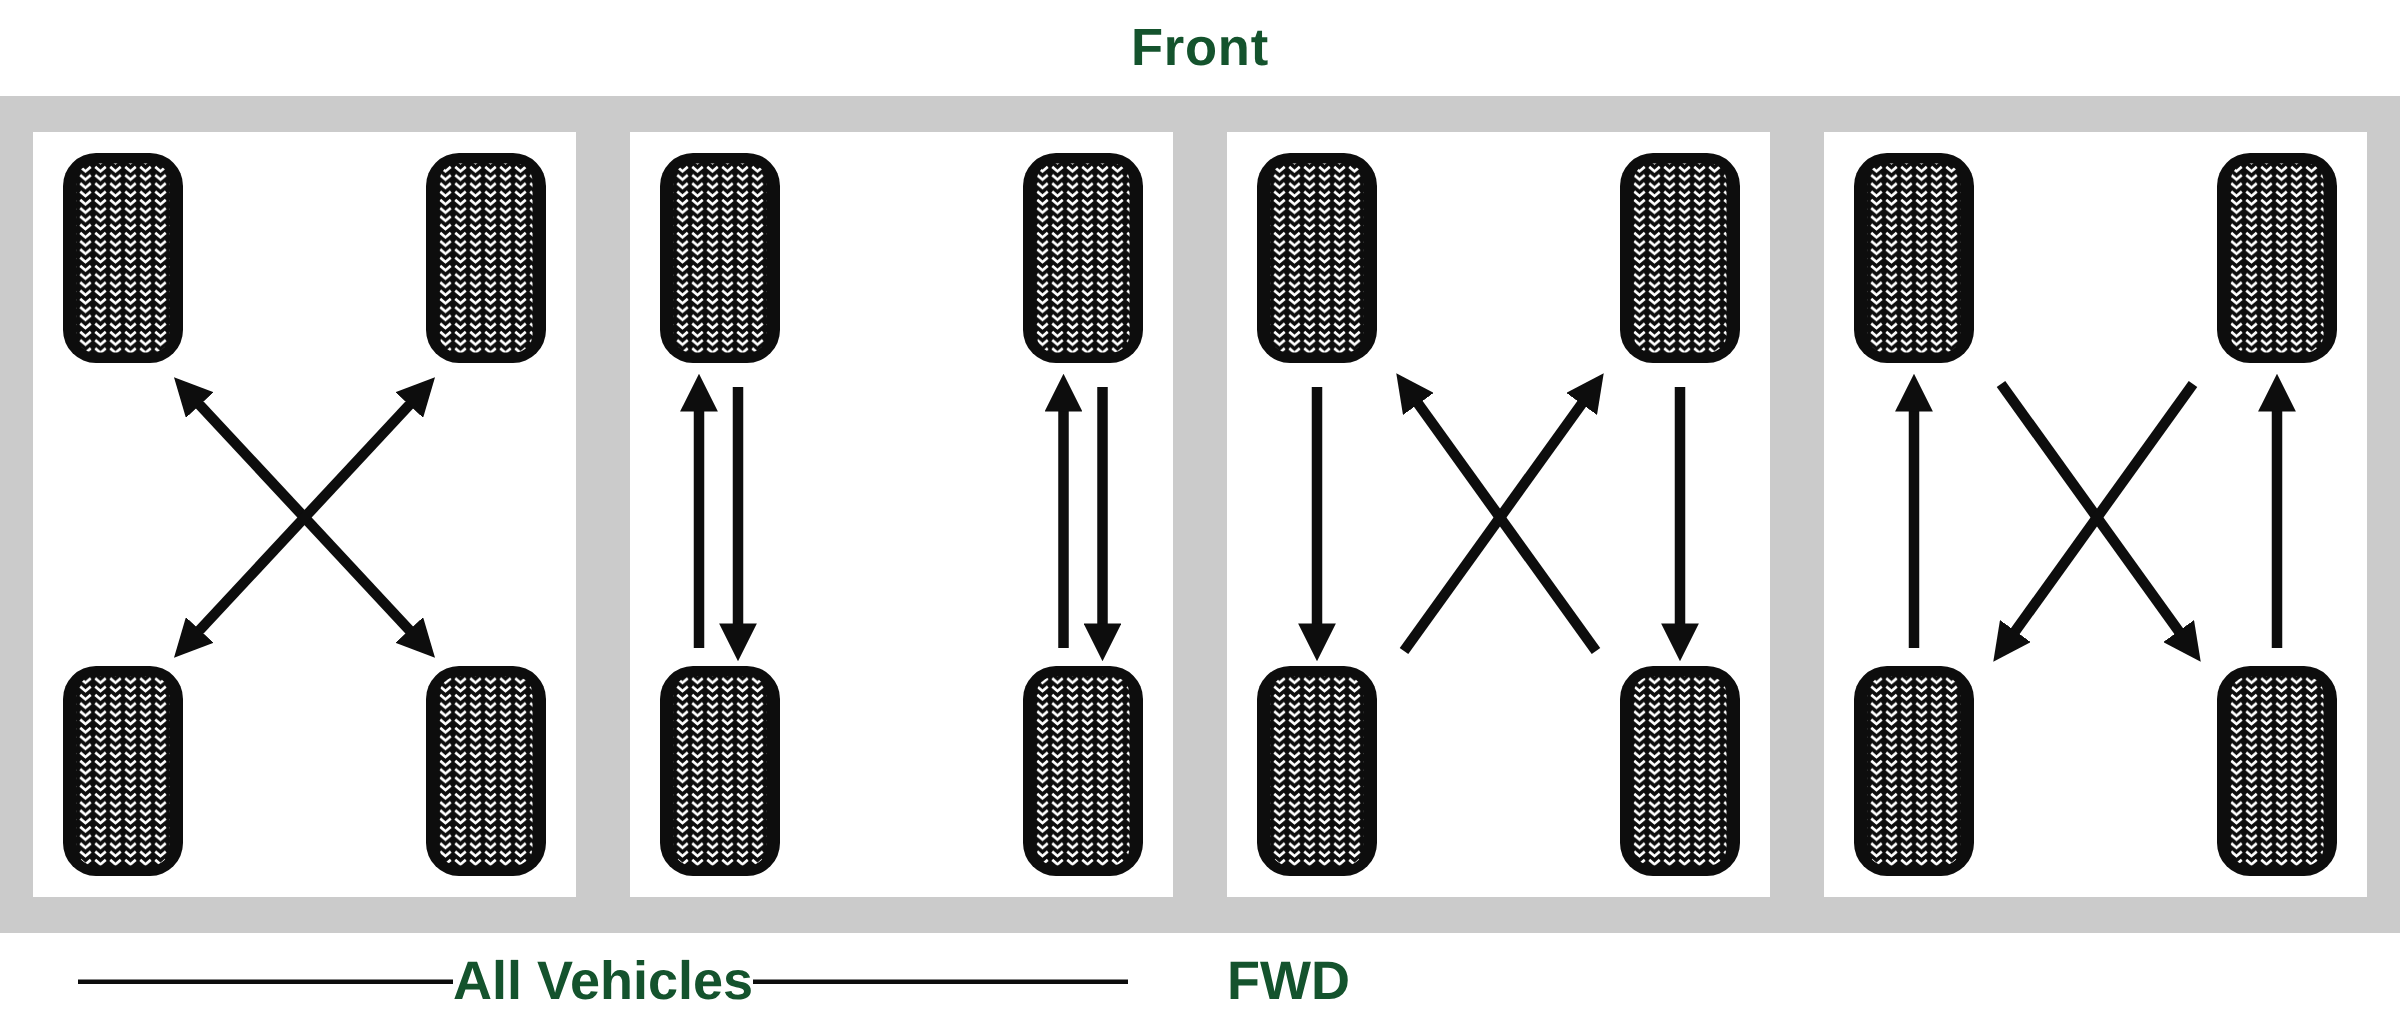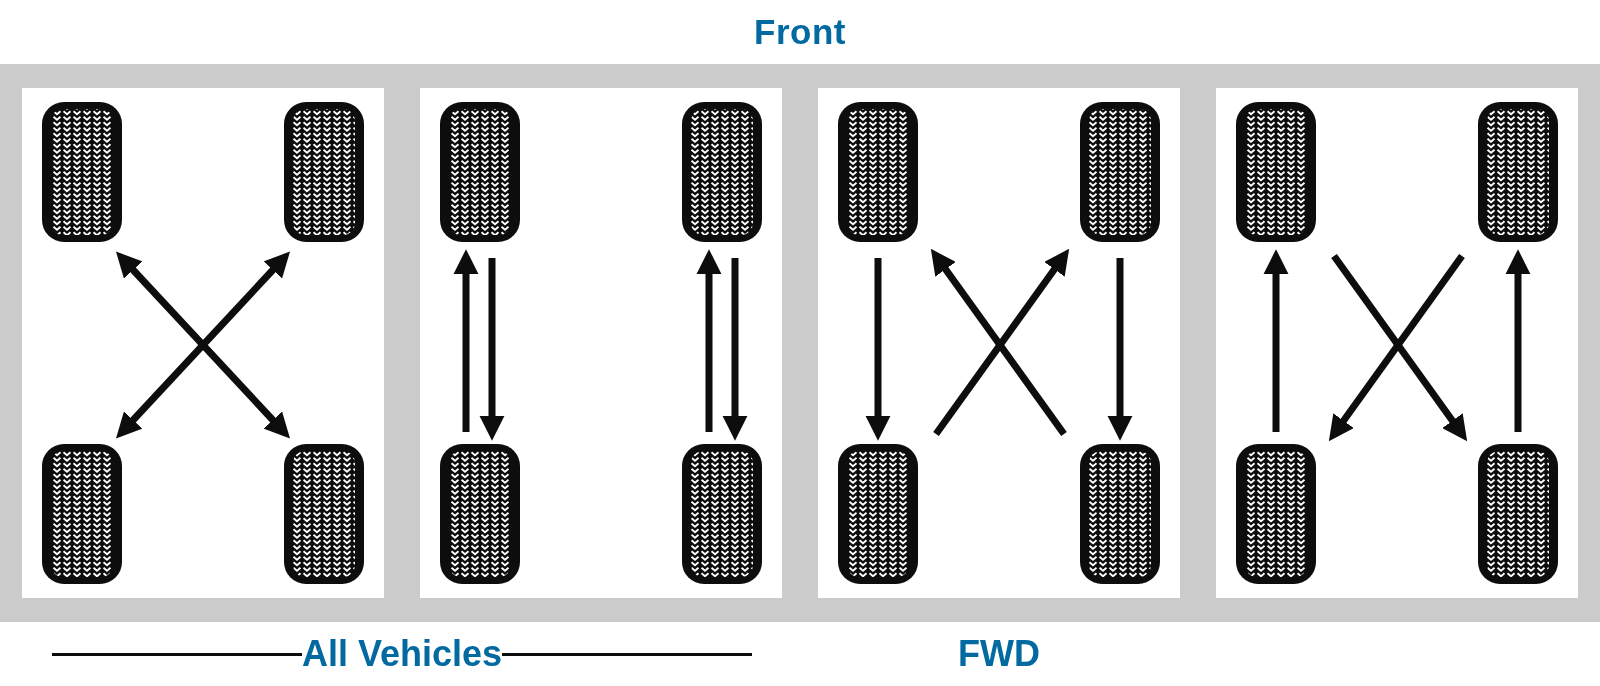--- a/index.html
+++ b/index.html
@@ -1,19 +1,19 @@
 <!DOCTYPE html>
 <html><head>
 <meta charset="utf-8">
 <style>
   html,body{margin:0;padding:0;background:#ffffff;}
   .page{
     width:1600px;height:686px;
     font-family:"Liberation Sans", sans-serif;
-    color:#0369a1;
+    color:#14532d;
     position:relative;
     overflow:hidden;
   }
   .title{
     height:64px;
     display:flex;align-items:center;justify-content:center;
     font-size:35px;font-weight:600;letter-spacing:0.5px;
   }
   .band{
     height:558px;
@@ -37,21 +37,21 @@
     box-sizing:border-box;
     font-size:36px;font-weight:600;
   }
   .legend-span{
     width:760px;flex:0 0 auto;
     display:flex;align-items:center;
     padding:0 30px;box-sizing:border-box;
     white-space:nowrap;
   }
   .rule{flex:1;height:3px;background:#0d0d0d;}
-  .legend-cell{width:362px;flex:0 0 auto;text-align:center;white-space:nowrap;}
+  .legend-cell{width:362px;flex:0 0 auto;text-align:left;white-space:nowrap;}
 </style>
 </head>
 <body>
 
 <div class="page">
 
   <div class="title">Front</div>
 
   <div class="band">
     <div class="panel">

